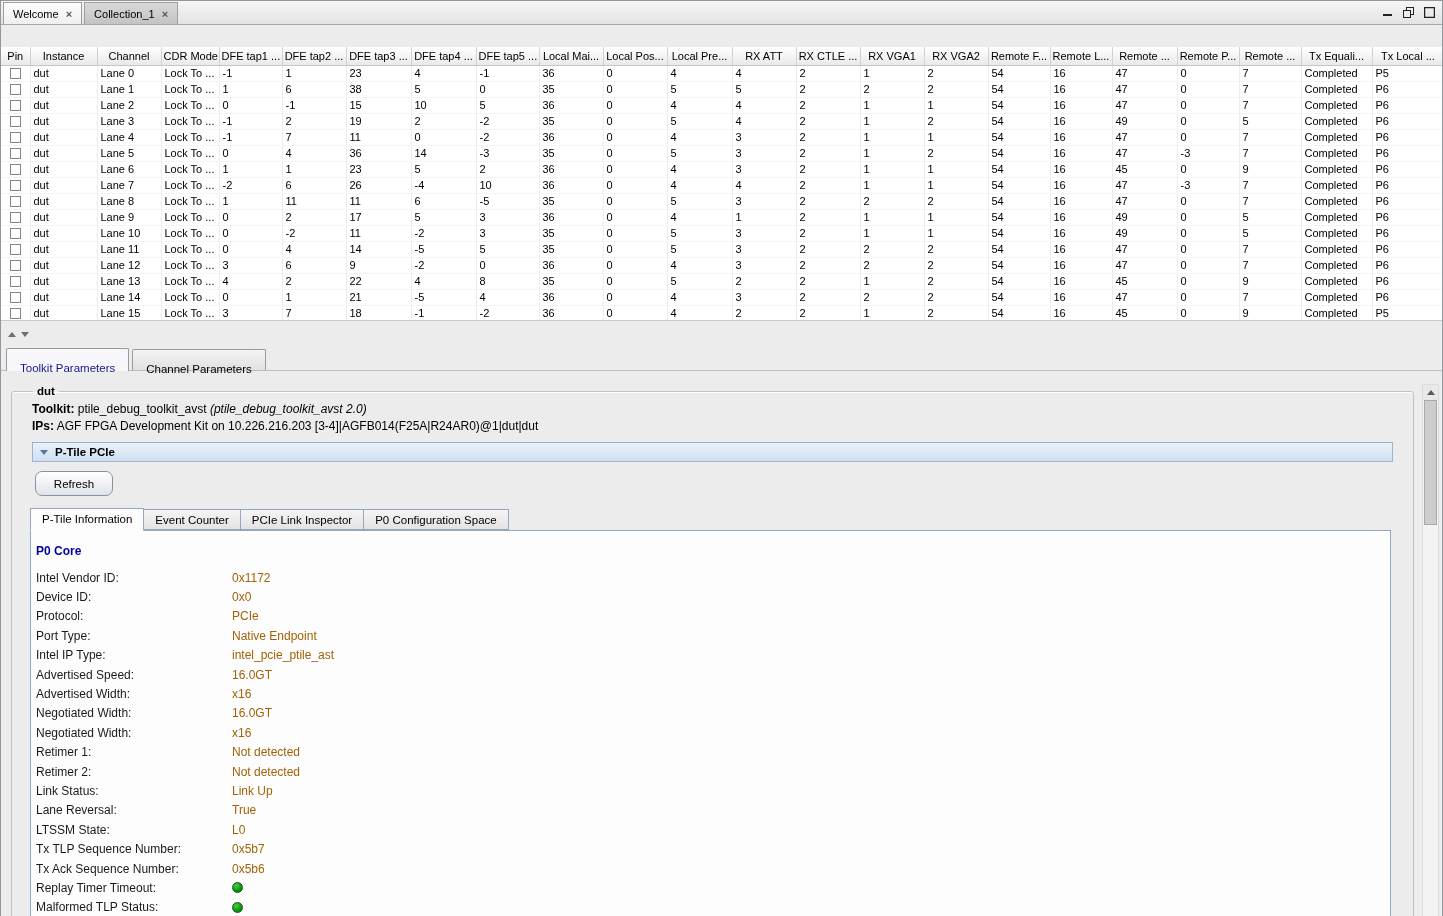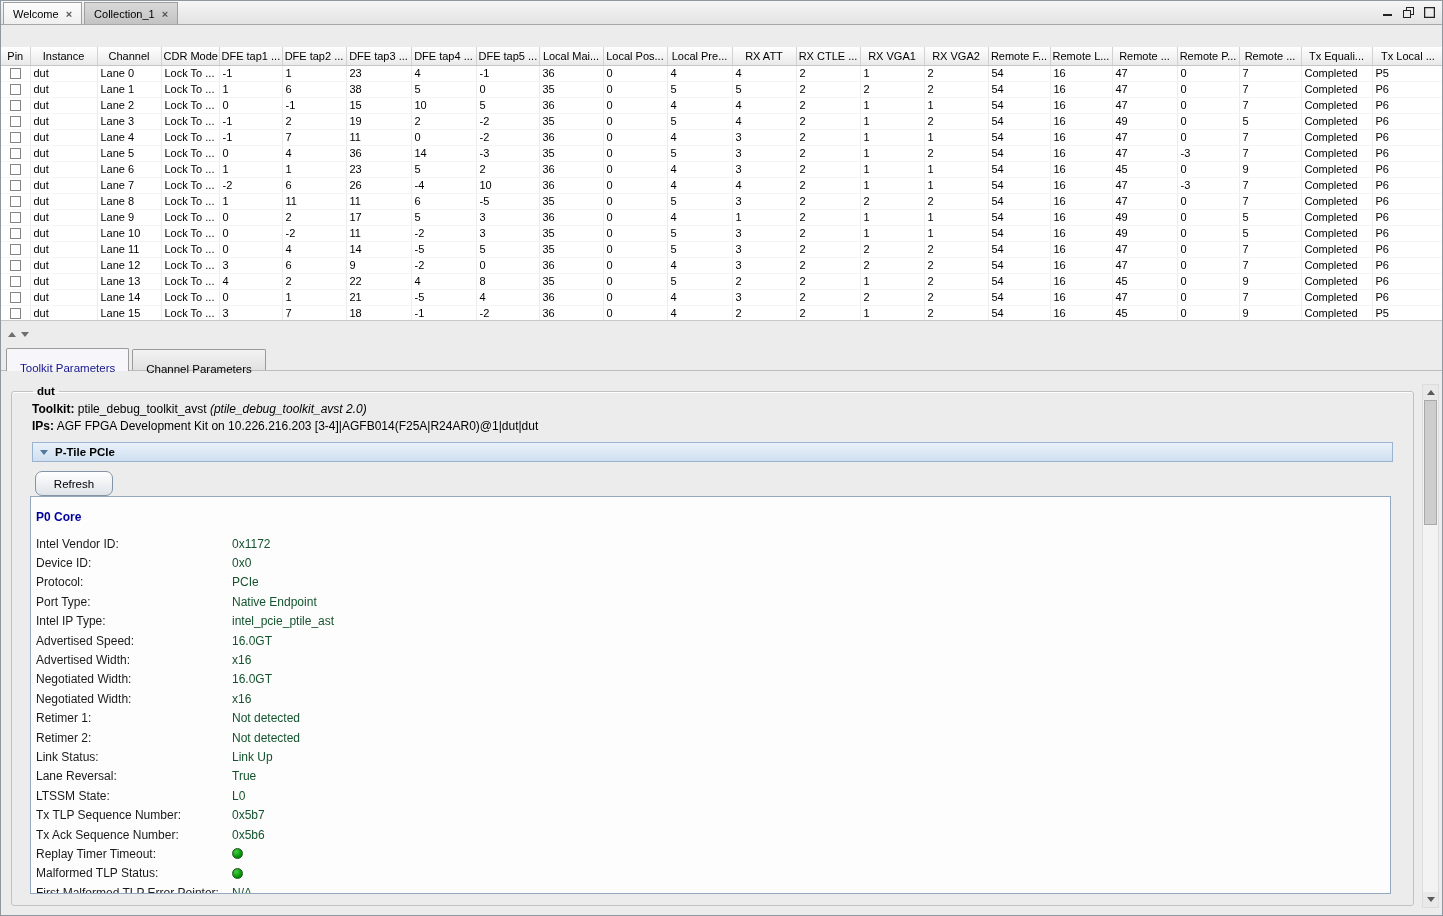--- a/index.html
+++ b/index.html
@@ -51,21 +51,21 @@
 
   .info-tabs { display:flex; margin:12px 0 0 5px; align-items:flex-end; position:relative; z-index:2; }
   .itab { height:21px; line-height:20px; padding:0 11px; border:1px solid #97a7bb; border-left:none; background:linear-gradient(#f5f5f5,#e3e3e3); font-size:11.5px; cursor:default; }
   .itab:first-child { border-left:1px solid #97a7bb; }
   .itab.selected { background:#fdfdfd; height:23px; margin-bottom:-1px; border-bottom:1px solid #fdfdfd; }
   .info-content { margin-left:5px; width:calc(100% - 14px); height:398px; background:#fdfdfd; border:1px solid #94a8c0; padding:13px 0 7px 5px; overflow:hidden; }
 
   .core-title { font-weight:bold; font-size:12px; color:#00009c; margin:0 0 10px 0; }
   .field-row { height:19.4px; display:flex; align-items:center; font-size:12px; }
   .field-label { width:196px; flex:0 0 auto; color:#1a1a1a; white-space:nowrap; }
-  .field-value { color:#14532d; white-space:nowrap; }
+  .field-value { color:#a16207; white-space:nowrap; }
   .led { width:11px; height:11px; border-radius:50%; border:1px solid #1d521d; background:radial-gradient(circle at 35% 30%, #44cf44, #008c00 70%); display:inline-block; }
 
   
   .vscroll { position:absolute; top:5px; right:3px; bottom:7px; width:17px; background:#f3f3f3; border:1px solid #dcdcdc; display:flex; flex-direction:column; }
   .sb-btn { height:15px; flex:0 0 auto; background:#e9e9e9; display:flex; align-items:center; justify-content:center; }
   .sb-tri-up { width:0; height:0; border-left:4px solid transparent; border-right:4px solid transparent; border-bottom:5px solid #5a5a5a; }
   .sb-tri-down { width:0; height:0; border-left:4px solid transparent; border-right:4px solid transparent; border-top:5px solid #5a5a5a; }
   .sb-track { flex:1; position:relative; }
   .sb-thumb { position:absolute; top:0; left:1px; right:1px; height:125px; background:#cdcdcd; border:1px solid #a9a9a9; }
 </style>
@@ -588,20 +588,26 @@
         <span>AGF FPGA Development Kit on 10.226.216.203 [3-4]|AGFB014(F25A|R24AR0)@1|dut|dut</span>
       </div>
 
       <div class="section-header">
         <span class="collapse-tri"></span>
         <span>P-Tile PCIe</span>
       </div>
 
       <button class="refresh">Refresh</button>
 
+      <div class="info-tabs" id="info-tabs">
+          <div class="itab selected">P-Tile Information</div>
+          <div class="itab">Event Counter</div>
+          <div class="itab">PCIe Link Inspector</div>
+          <div class="itab">P0 Configuration Space</div>
+        </div>
 
       <div class="info-content">
         <div class="core-title">P0 Core</div>
         <div id="fields">
             <div class="field-row">
               <span class="field-label">Intel Vendor ID:</span>
               <span class="field-value">0x1172</span>
             </div>
             <div class="field-row">
               <span class="field-label">Device ID:</span>

